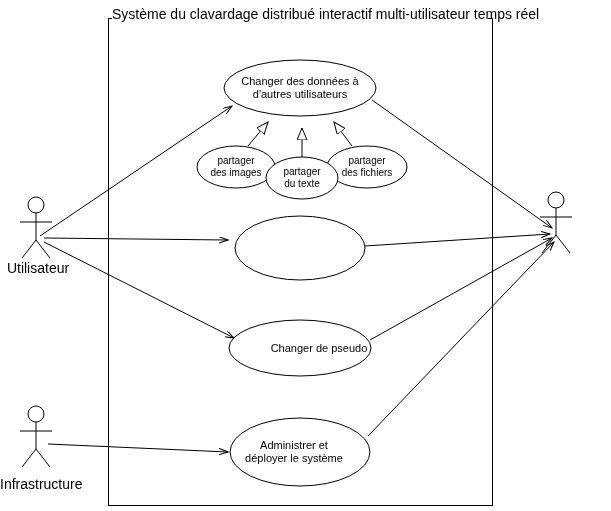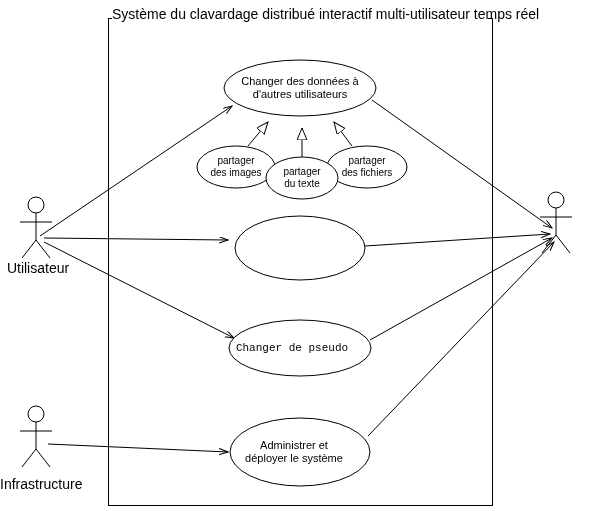--- a/index.html
+++ b/index.html
@@ -126,17 +126,17 @@
   <div class="label actor-label" style="left:0px; top:478px; width:82px;">Infrastructure</div>
 
   <div class="label uc-label" style="left:224px; top:75px; width:152px;">Changer des données à
 d'autres utilisateurs</div>
   <div class="label small-uc-label" style="left:197px; top:155px; width:78px;">partager
 des images</div>
   <div class="label small-uc-label" style="left:266px; top:166px; width:72px;">partager
 du texte</div>
   <div class="label small-uc-label" style="left:327px; top:155px; width:80px;">partager
 des fichiers</div>
-  <div class="label uc-label" style="left:219px; top:342px; width:146px;font-family:Liberation Mono, monospace;">Changer de pseudo</div>
+  <div class="label uc-label" style="left:246px; top:342px; width:146px;">Changer de pseudo</div>
   <div class="label uc-label" style="left:230px; top:439px; width:128px;">Administrer et
 déployer le système</div>
 
 </div>
 
 </body></html>

